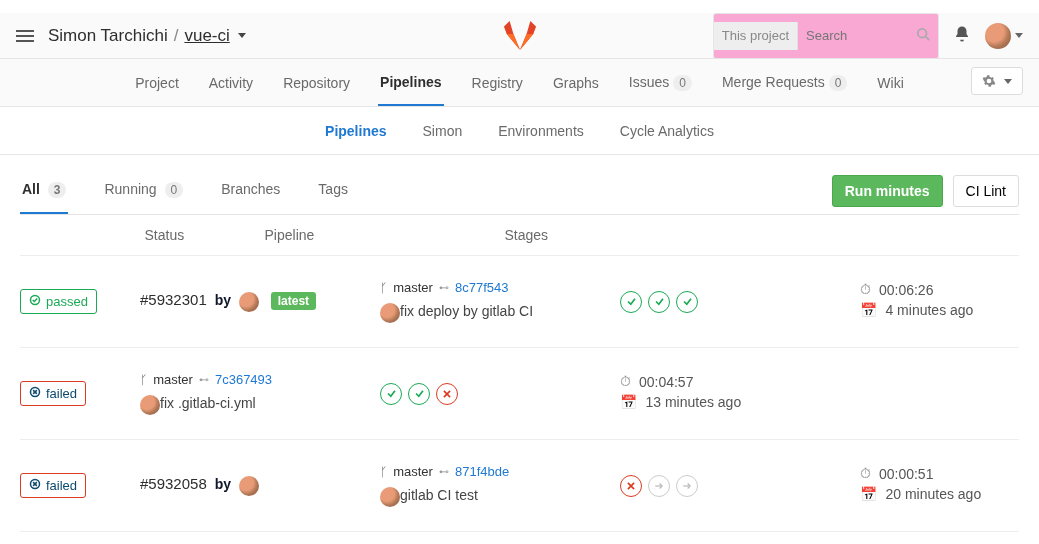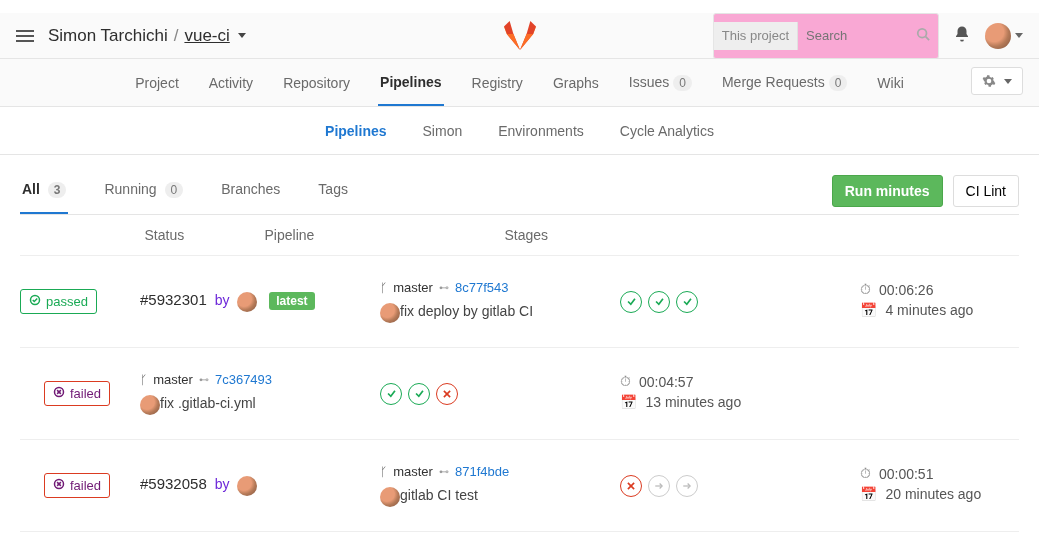--- a/index.html
+++ b/index.html
@@ -45,23 +45,23 @@
     .thead { display:flex; padding:12px 0; color:#6a6a6a; border-bottom:1px solid #eee;justify-content:center; }
     .col-status { width:120px; }
     .col-pipeline { width:240px; }
     .col-commit { width:240px; }
     .col-stages { width:240px; }
     .col-time { width:150px; }
 
     .trow { display:flex; align-items:center; padding:24px 0; border-bottom:1px solid #eee; }
     .status-pill { display:inline-flex; align-items:center; gap:5px; border:1px solid; border-radius:3px; padding:4px 8px; font-size:13px; }
     .status-passed { color:#1aaa55; border-color:#1aaa55; }
-    .status-failed { color:#701a75; border-color:#db3b21;margin-left:24px; }
+    .status-failed { color:#0c4a6e; border-color:#db3b21; }
     .pipe-id { color:#2e2e2e; font-size:15px; }
-    .by { color:#6d28d9; margin:0 4px; }
+    .by { color:#0f172a; margin:0 4px;font-weight:bold; }
     .avatar-xs { display:inline-block; width:20px; height:20px; border-radius:50%; vertical-align:middle; background:radial-gradient(circle at 35% 35%, #e89b76 0 40%, #b57a58 60%, #7c513c 100%); }
     .latest-badge { background:#5cb85c; color:#fff; border-radius:3px; padding:2px 7px; font-size:12px; margin-left:8px; font-weight:600; }
     .commit-line1 { display:flex; align-items:center; gap:6px; font-family:Menlo,Consolas,monospace; font-size:13px; color:#333; }
     .branch-ico { font-size:12px; color:#555; }
     .commit-sha { color:#1f78d1; }
     .commit-o { color:#999; font-size:10px; }
     .commit-line2 { display:flex; align-items:flex-start; margin-top:8px; color:#444; font-size:14px; }
     .stages { display:flex; gap:6px; }
     .stage { width:22px;height:22px;border-radius:50%;display:flex;align-items:center;justify-content:center;font-size:12px;font-weight:700; }
     .stage-pass { border:1.5px solid #1aaa55; color:#1aaa55; }

